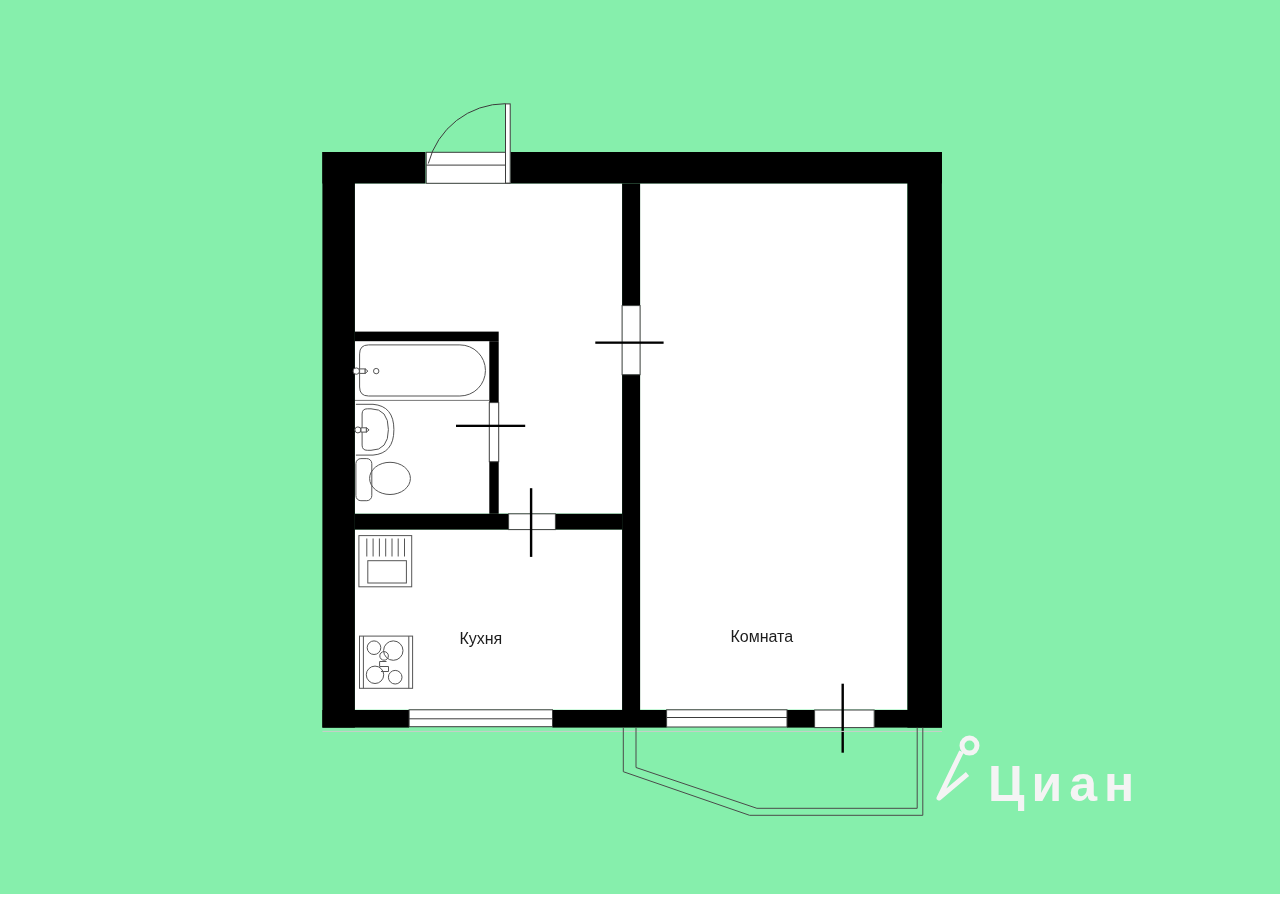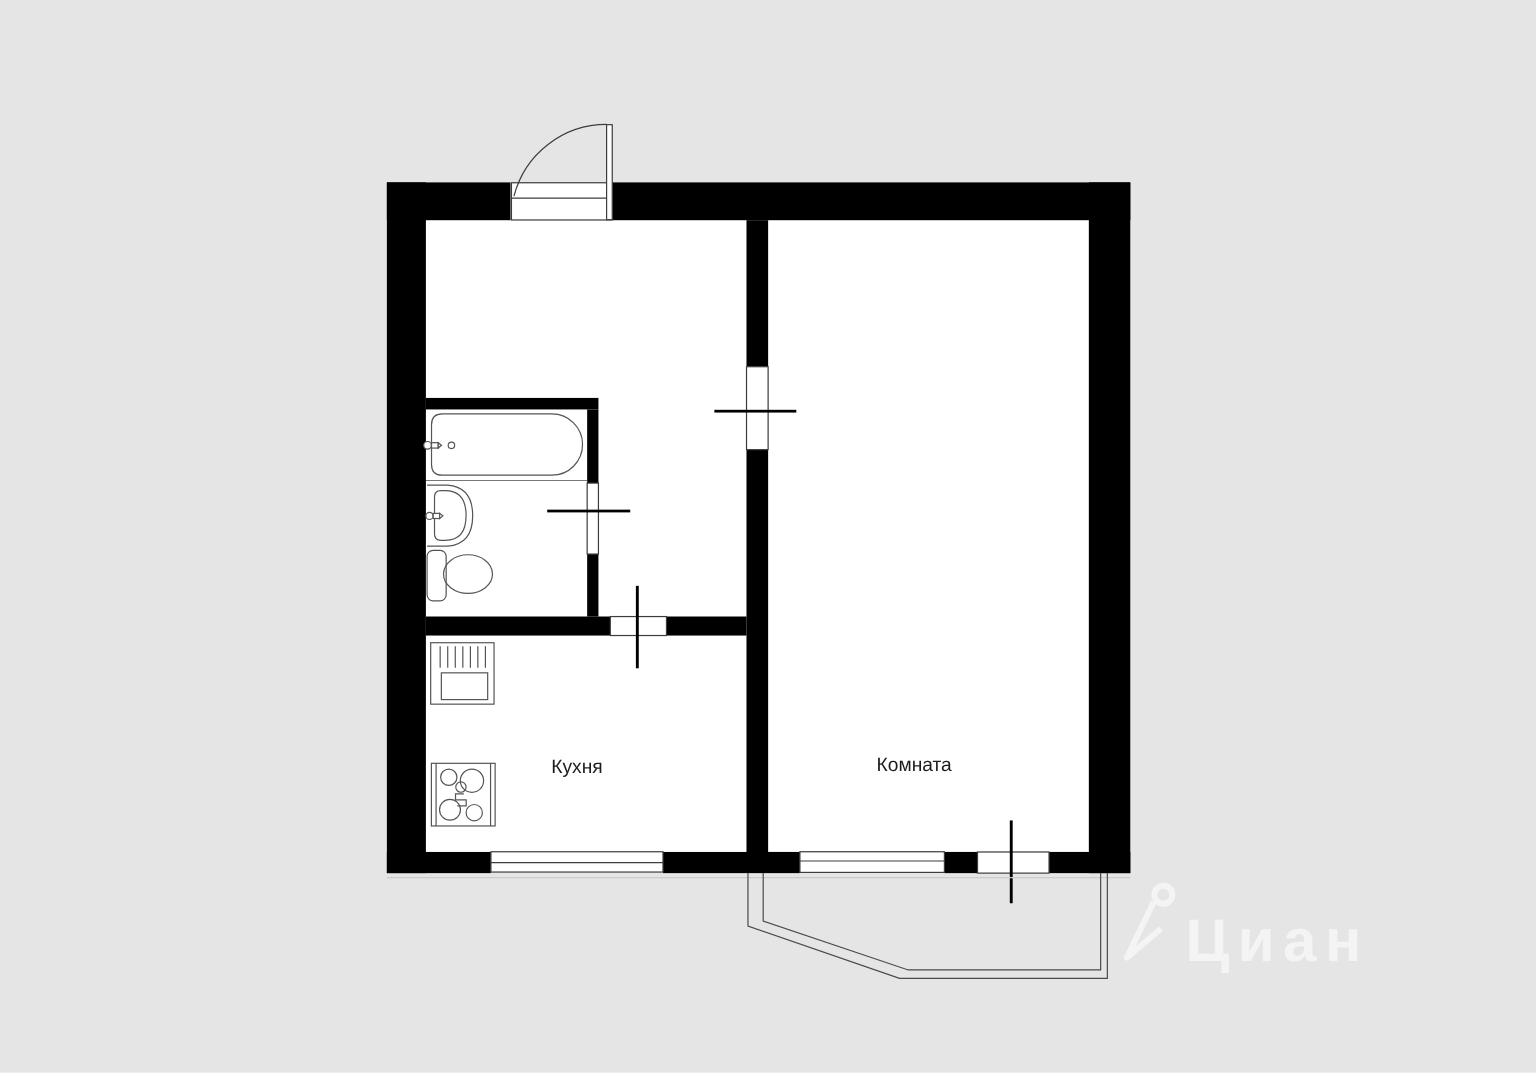--- a/index.html
+++ b/index.html
@@ -1,17 +1,17 @@
 <!DOCTYPE html>
 <html><head>
 <meta charset="utf-8">
 <title>Floorplan</title>
 <style>
   html,body{margin:0;padding:0;background:#ffffff;}
-  .page{position:relative;width:1280px;height:894px;background:#e5e5e5;overflow:hidden;}
+  .page{position:relative;width:1280px;height:894px;background:#86efac;overflow:hidden;}
   svg{display:block;}
   text{font-family:"Liberation Sans", sans-serif;}
 </style>
 </head>
 <body>
 <div class="page">
 <svg width="1280" height="905" viewBox="0 0 1280 905">
 
   <rect x="355" y="183.5" width="267" height="330" fill="#ffffff"></rect>
 

